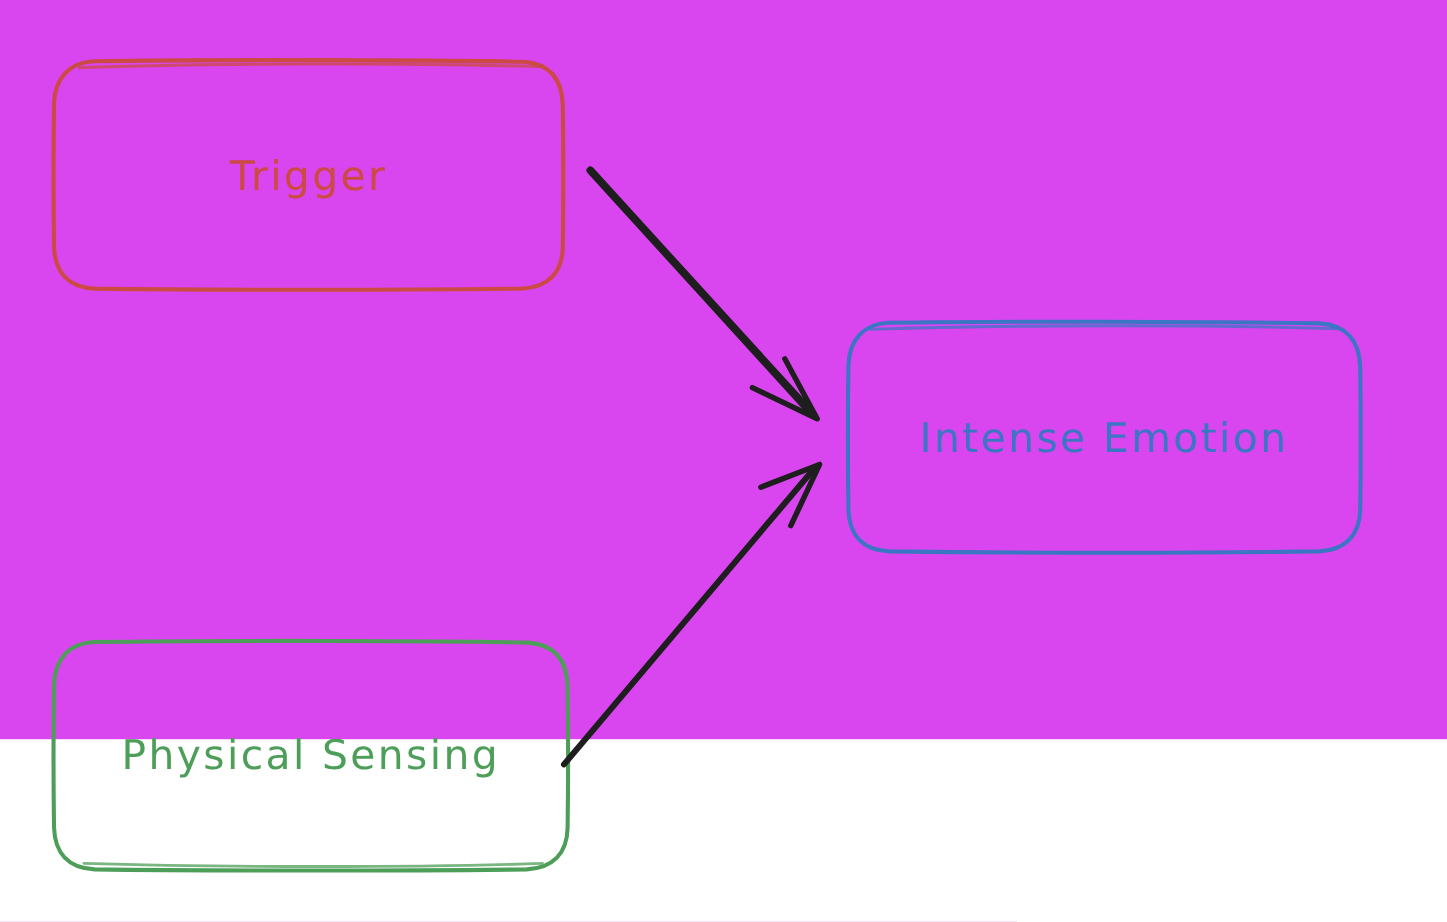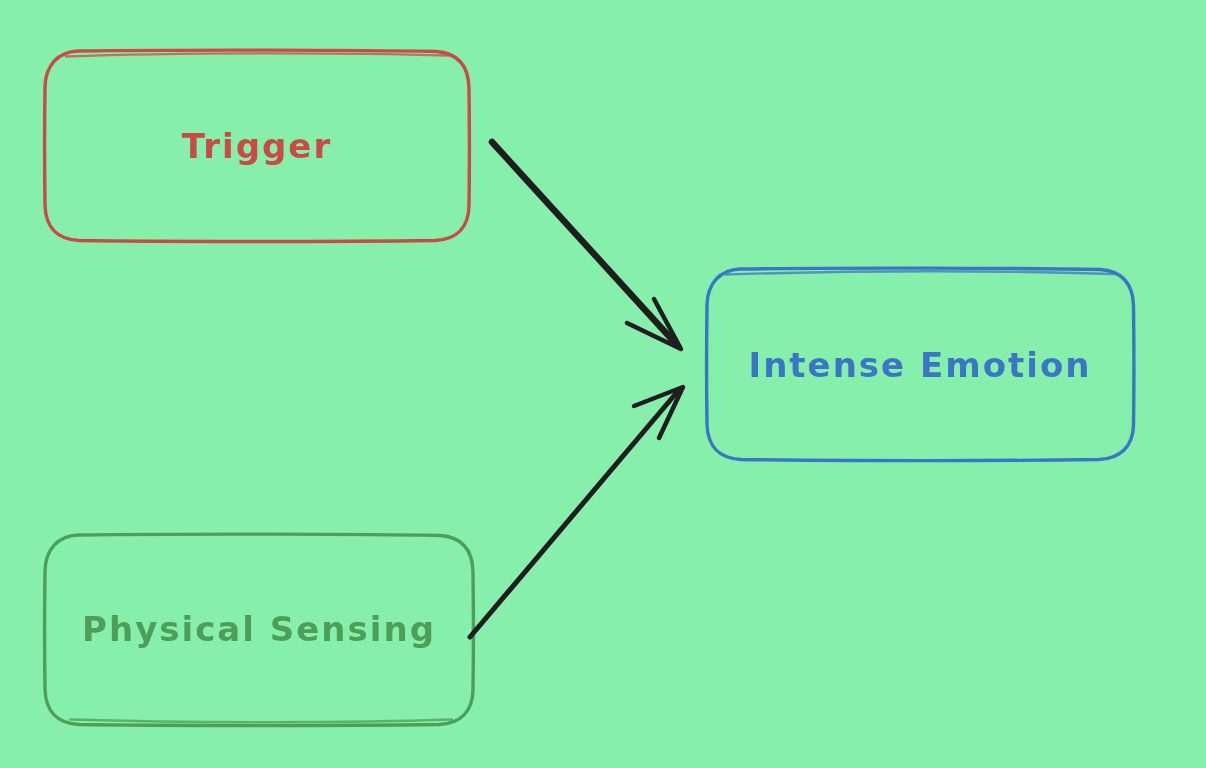--- a/index.html
+++ b/index.html
@@ -7,23 +7,22 @@
     padding: 0;
     background: #ffffff;
     width: 1206px;
     height: 768px;
     overflow: hidden;
     font-family: "DejaVu Sans", sans-serif;
   }
   .canvas-wrap {
     position: relative;
     width: 1206px;
-    height: 768px;
-    background: #86efac;
-    font-weight: bold;
+    height: 616px;
+    background: #d946ef;
   }
   svg { display: block; }
   .node-border {
     fill: none;
     stroke-width: 3.4;
     stroke-linejoin: round;
     stroke-linecap: round;
   }
   .node-border-pass2 {
     fill: none;

